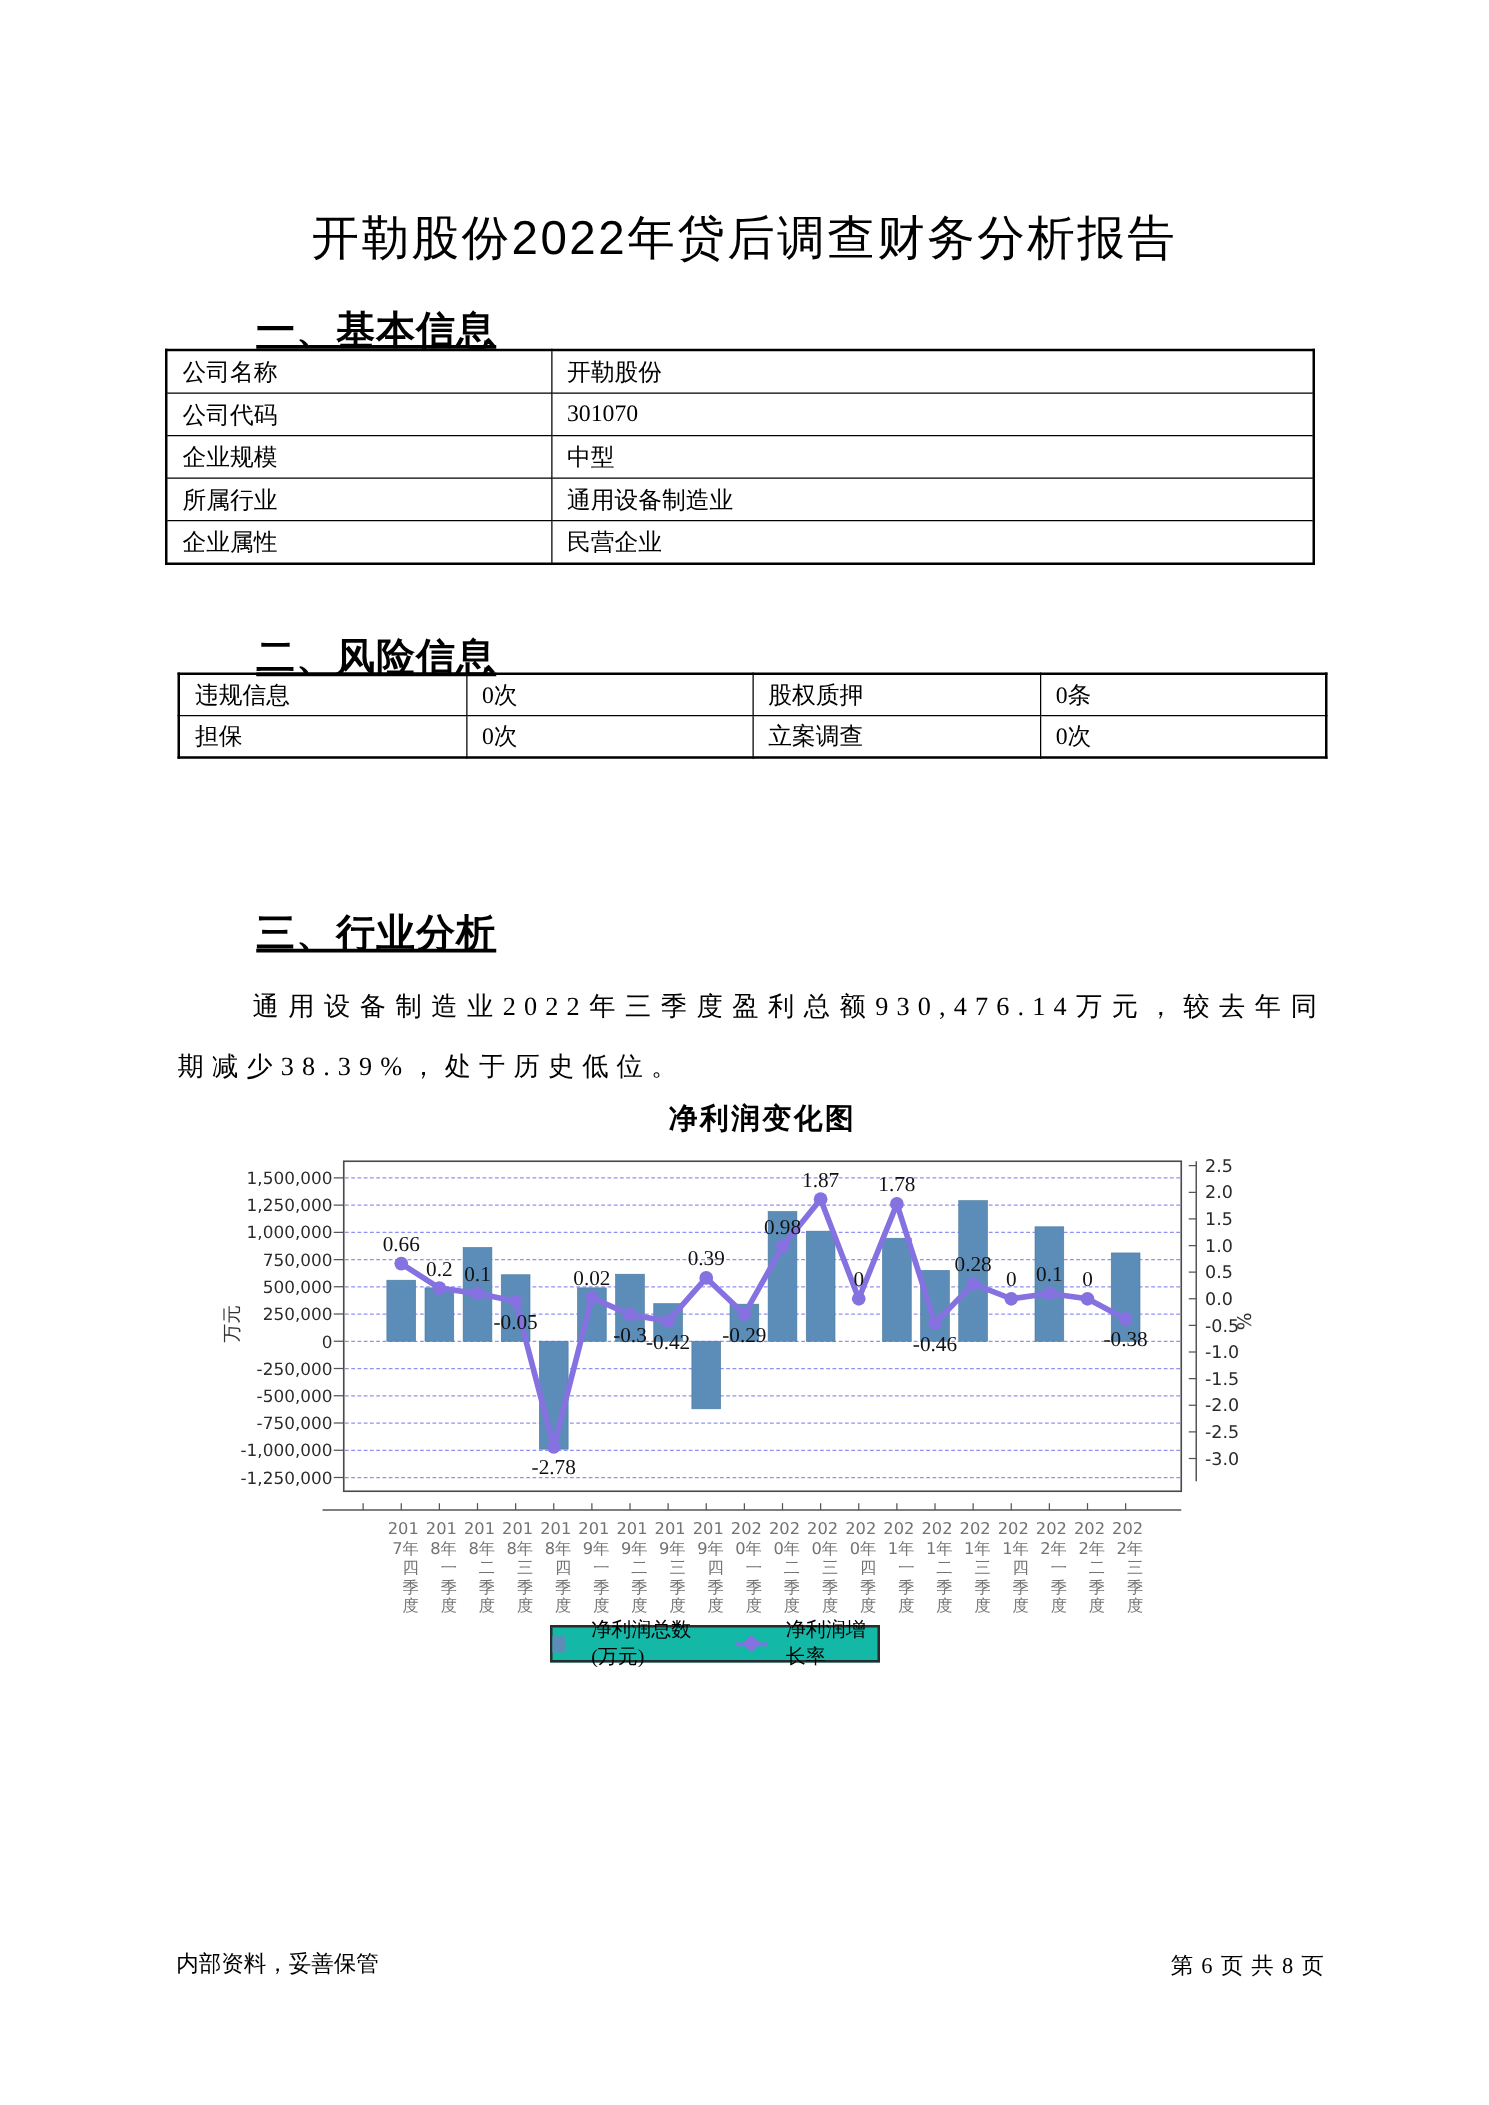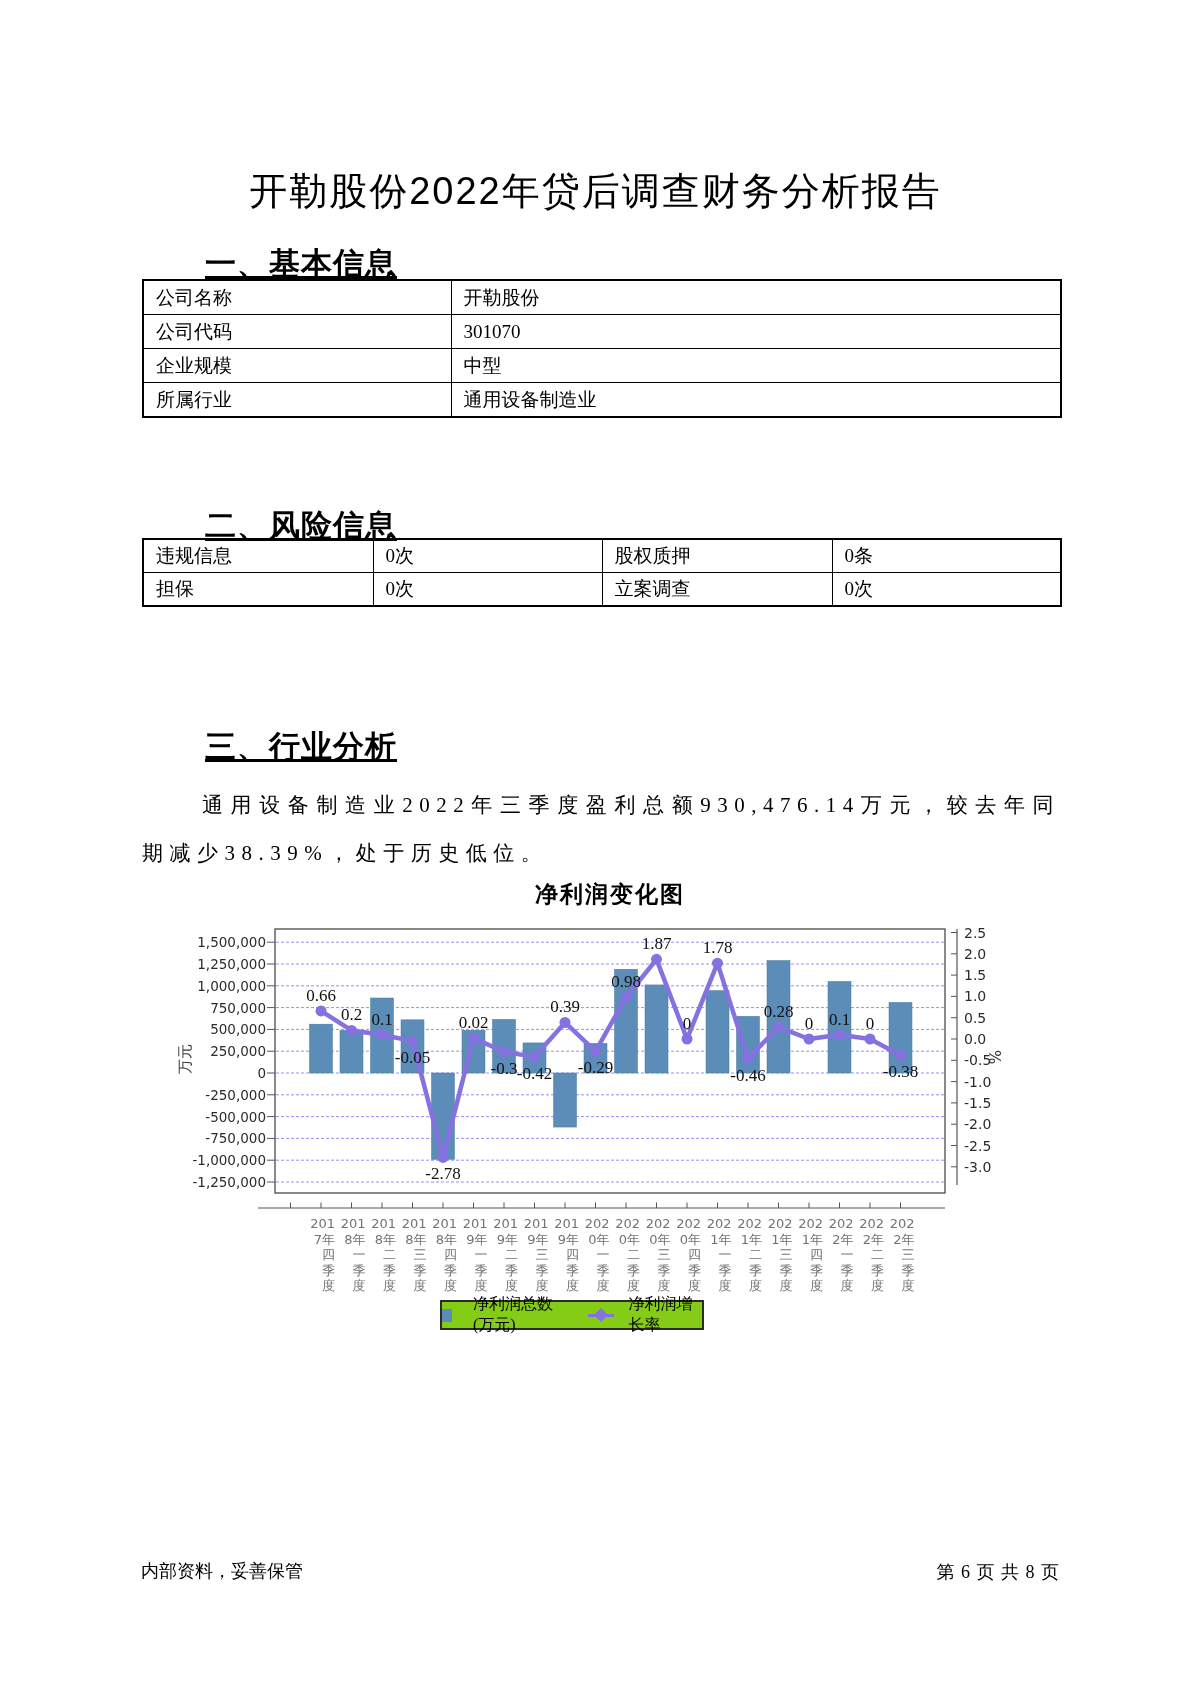--- a/index.html
+++ b/index.html
@@ -4,32 +4,32 @@
 <style>
   html,body{margin:0;padding:0;background:#ffffff;}
   body{width:1191px;height:1684px;position:relative;font-family:"Liberation Serif",serif;color:#000;}
   .abs{position:absolute;}
   .doc-title{left:0;top:142px;width:1191px;text-align:center;font-family:"Liberation Sans",sans-serif;
              font-weight:normal;font-size:38px;letter-spacing:2px;line-height:48px;}
   .sec-heading{left:205px;font-family:"Liberation Sans",sans-serif;font-weight:bold;font-size:31px;
                letter-spacing:1px;line-height:36px;text-decoration:underline;}
   table.info{border-collapse:collapse;table-layout:fixed;border:2px solid #000;}
   table.info td{border:1px solid #000;font-size:19px;padding:0 0 0 12px;vertical-align:middle;overflow:hidden;}
-  #basic-table{left:142px;top:279px;width:918px;}
+  #basic-table{left:132px;top:279px;width:918px;}
   #basic-table td{height:33px;}
   #risk-table{left:142px;top:538px;width:918px;}
   #risk-table td{height:32px;}
   .para{left:142px;top:760px;width:918px;font-size:21px;letter-spacing:6.5px;line-height:48px;
         text-align:justify;text-indent:60px;}
   .chart-title{left:275px;top:881px;width:670px;text-align:center;font-family:"Liberation Sans",sans-serif;
                font-weight:bold;font-size:23px;letter-spacing:2px;line-height:26px;}
   #chart-svg{left:130px;top:920px;}
   .xlabel{position:absolute;width:28px;text-align:right;font-family:"DejaVu Sans",sans-serif;
           font-size:13px;line-height:15.5px;color:#737373;}
-  #legend{left:440px;top:1300px;width:260px;height:26px;border:2px solid #2b2b2b;background:#84cc16;
+  #legend{left:440px;top:1300px;width:260px;height:26px;border:2px solid #2b2b2b;background:#14b8a6;
           display:flex;align-items:center;justify-content:center;gap:21px;font-size:16px;}
   .legend-swatch{width:13px;height:13px;display:inline-block;}
   .legend-line{width:26px;height:13px;position:relative;display:inline-block;}
   .legend-line .bar{position:absolute;left:0;top:5px;width:26px;height:3.5px;}
   .legend-line .diamond{position:absolute;left:8px;top:1.5px;width:10px;height:10px;transform:rotate(45deg);}
   .footer-left{left:141px;top:1559px;font-family:"Liberation Sans",sans-serif;font-size:18px;}
   .footer-right{right:131px;top:1560px;font-size:18px;letter-spacing:1px;}
 </style>
 </head>
 <body>
@@ -51,20 +51,24 @@
         <td>公司代码</td>
         <td>301070</td>
       </tr>
       <tr>
         <td>企业规模</td>
         <td>中型</td>
       </tr>
       <tr>
         <td>所属行业</td>
         <td>通用设备制造业</td>
+      </tr>
+      <tr>
+        <td>企业属性</td>
+        <td>民营企业</td>
       </tr>
     </tbody>
 </table>
 
 <h2 class="abs sec-heading" style="top:482px;">二、风险信息</h2>
 <table class="abs info" id="risk-table">
   <colgroup>
       <col style="width:230px;">
       <col style="width:229px;">
       <col style="width:230px;">

